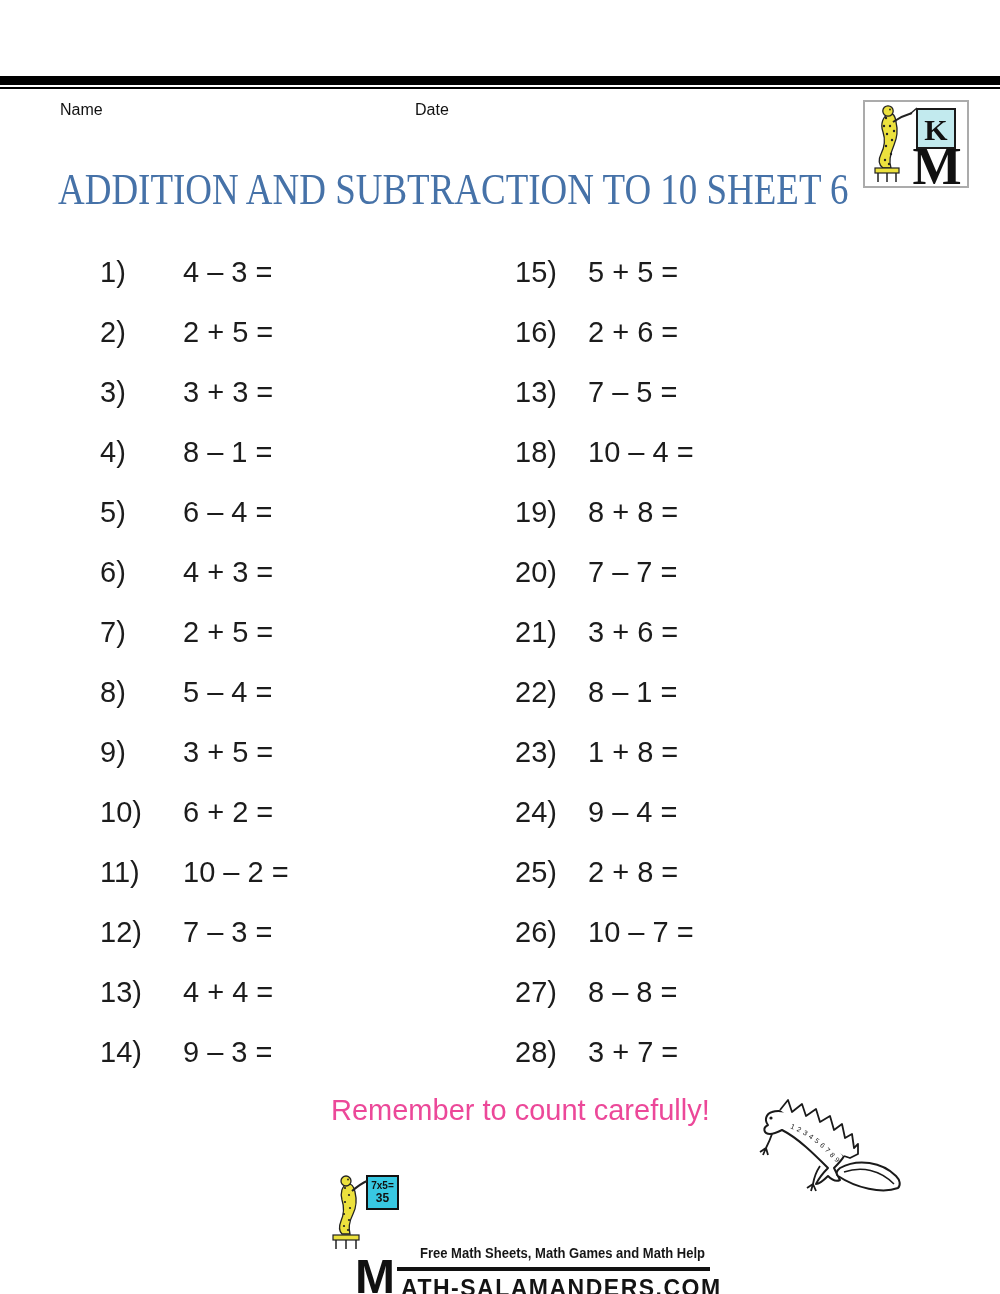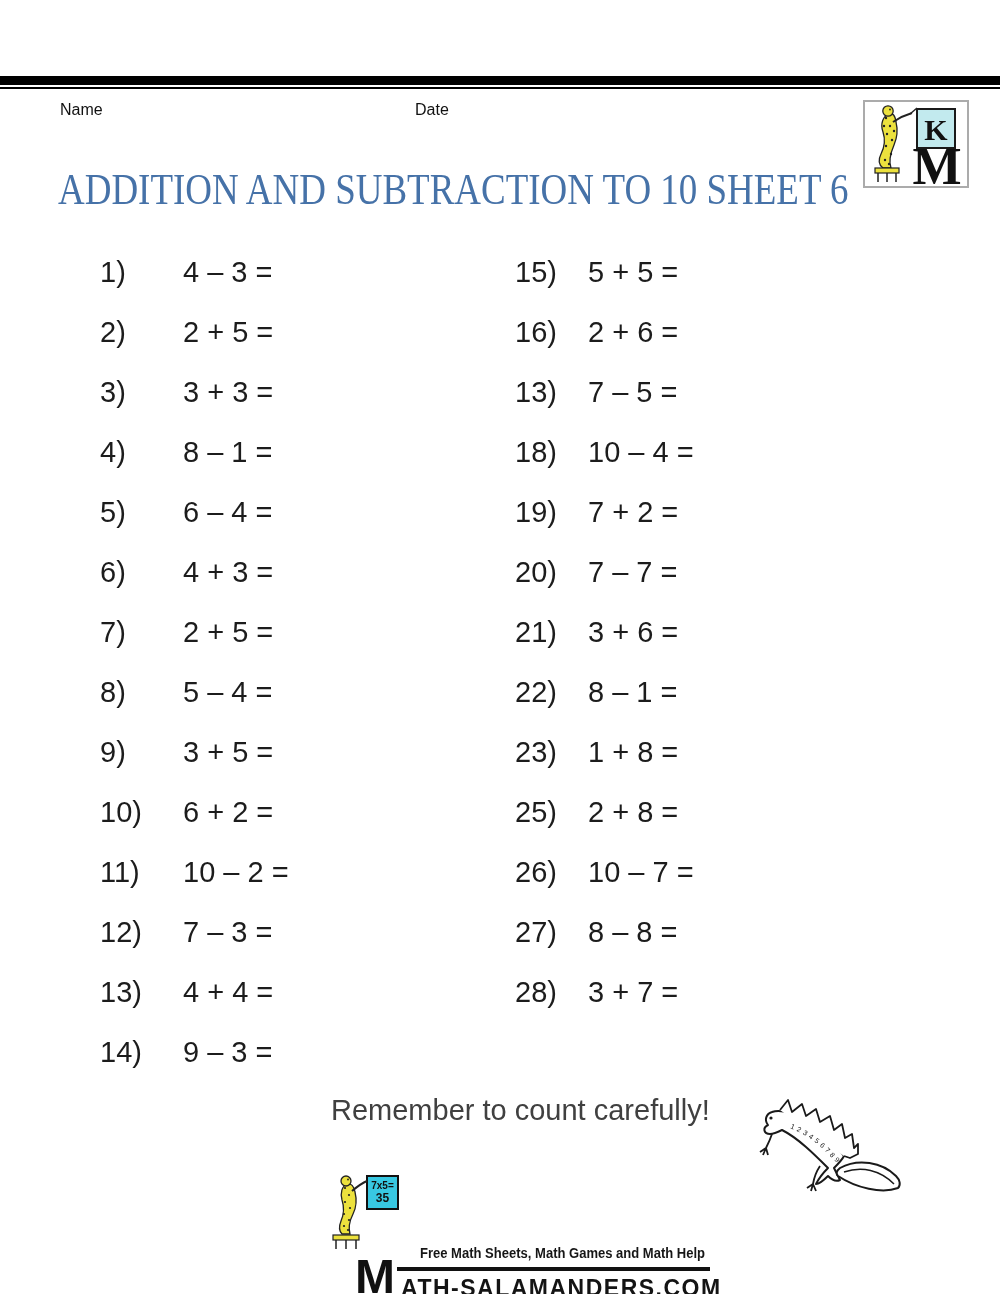--- a/index.html
+++ b/index.html
@@ -24,21 +24,21 @@
     transform:scaleX(0.84);transform-origin:0 50%;letter-spacing:0;
   }
   
   .col{position:absolute;top:202px;}
   .col-left{left:100px;}
   .col-right{left:515px;}
   .prob-row{display:flex;height:60px;align-items:center;font-size:29px;color:#1c1c1c;white-space:nowrap;}
   .col-left .prob-num{display:inline-block;width:83px;}
   .col-right .prob-num{display:inline-block;width:73px;}
   
-  .reminder{position:absolute;left:331px;top:1054px;font-size:29px;color:#404040;white-space:nowrap;}
+  .reminder{position:absolute;left:331px;top:1054px;font-size:29px;color:#ec4899;white-space:nowrap;}
   .newt{position:absolute;left:754px;top:1052px;}
   
   .footer-salamander{position:absolute;left:331px;top:1132px;}
   .footer-m{position:absolute;left:355px;top:1213px;font-size:48px;font-weight:bold;
     color:#111;line-height:1;letter-spacing:-2px;}
   .footer-tagline{position:absolute;left:420px;top:1205px;font-size:14px;font-weight:bold;
     color:#161616;white-space:nowrap;transform:scaleX(0.93);transform-origin:0 0;}
   .footer-rule{position:absolute;left:397px;top:1227px;width:313px;height:4px;background:#111;}
   .footer-wordmark{position:absolute;left:401px;top:1234px;font-size:23px;font-weight:bold;
     color:#141414;letter-spacing:1.5px;white-space:nowrap;transform:scaleY(1.05);transform-origin:0 0;}
@@ -160,37 +160,41 @@
       <div class="prob-row">
         <span class="prob-num">13)</span>
         <span class="prob-expr">7 – 5 =</span>
       </div>
       <div class="prob-row">
         <span class="prob-num">18)</span>
         <span class="prob-expr">10 – 4 =</span>
       </div>
       <div class="prob-row">
         <span class="prob-num">19)</span>
-        <span class="prob-expr">7 + 2 =</span>
+        <span class="prob-expr">8 + 8 =</span>
       </div>
       <div class="prob-row">
         <span class="prob-num">20)</span>
         <span class="prob-expr">7 – 7 =</span>
       </div>
       <div class="prob-row">
         <span class="prob-num">21)</span>
         <span class="prob-expr">3 + 6 =</span>
       </div>
       <div class="prob-row">
         <span class="prob-num">22)</span>
         <span class="prob-expr">8 – 1 =</span>
       </div>
       <div class="prob-row">
         <span class="prob-num">23)</span>
         <span class="prob-expr">1 + 8 =</span>
+      </div>
+      <div class="prob-row">
+        <span class="prob-num">24)</span>
+        <span class="prob-expr">9 – 4 =</span>
       </div>
       <div class="prob-row">
         <span class="prob-num">25)</span>
         <span class="prob-expr">2 + 8 =</span>
       </div>
       <div class="prob-row">
         <span class="prob-num">26)</span>
         <span class="prob-expr">10 – 7 =</span>
       </div>
       <div class="prob-row">

